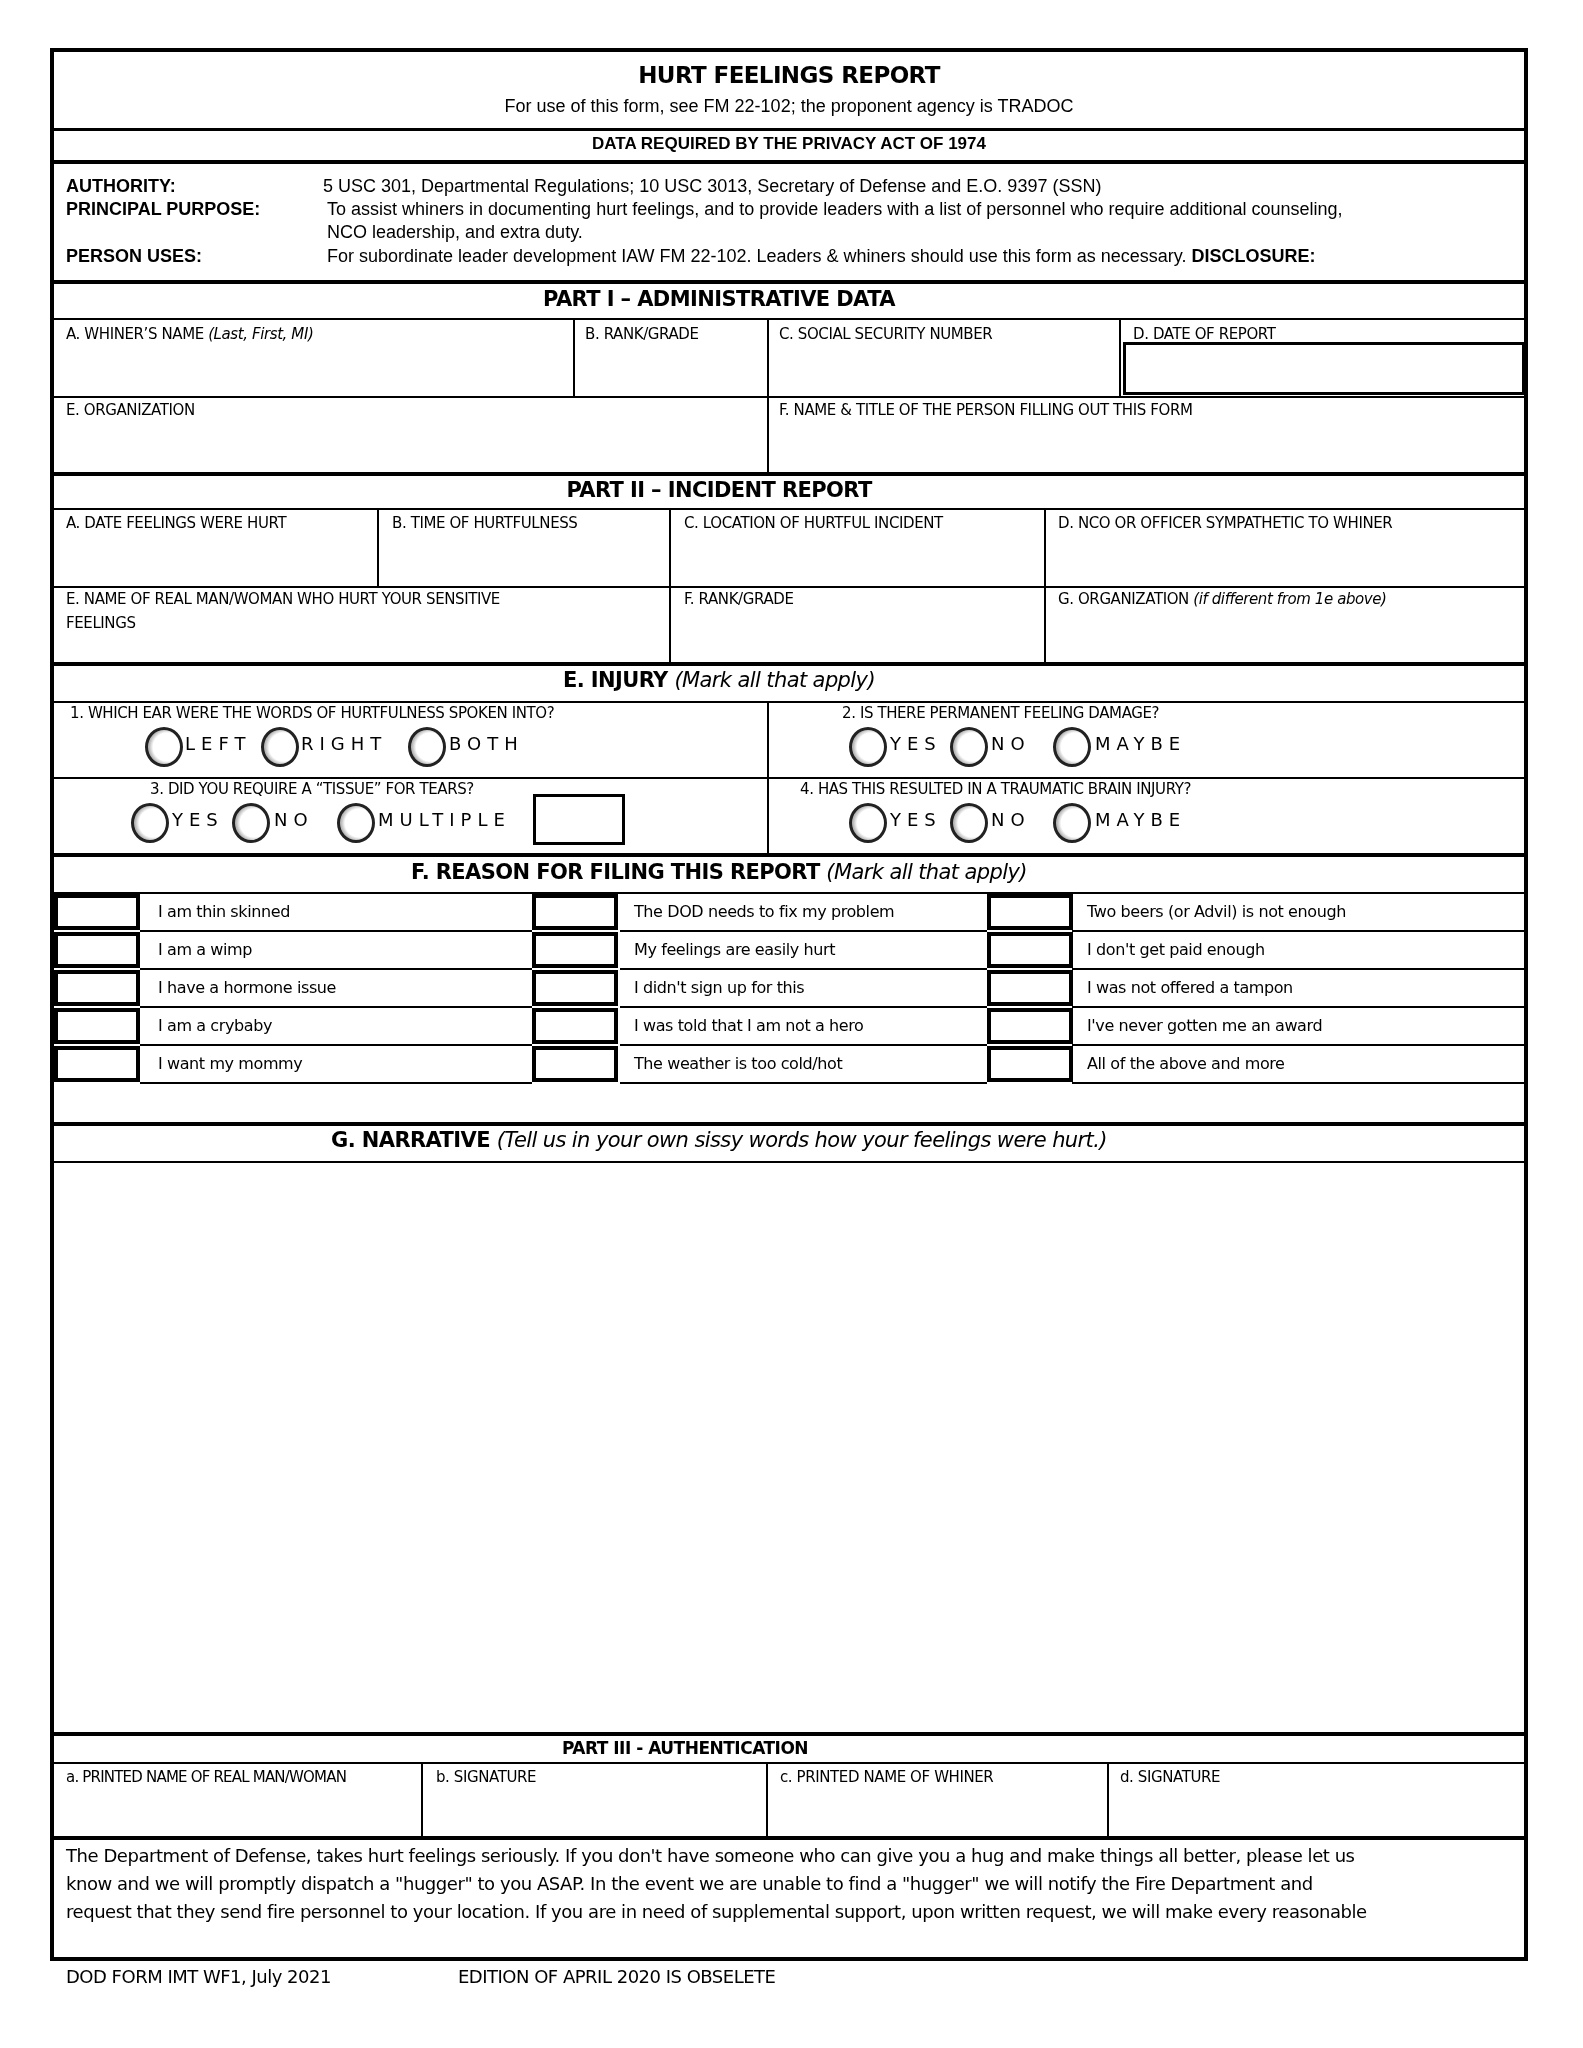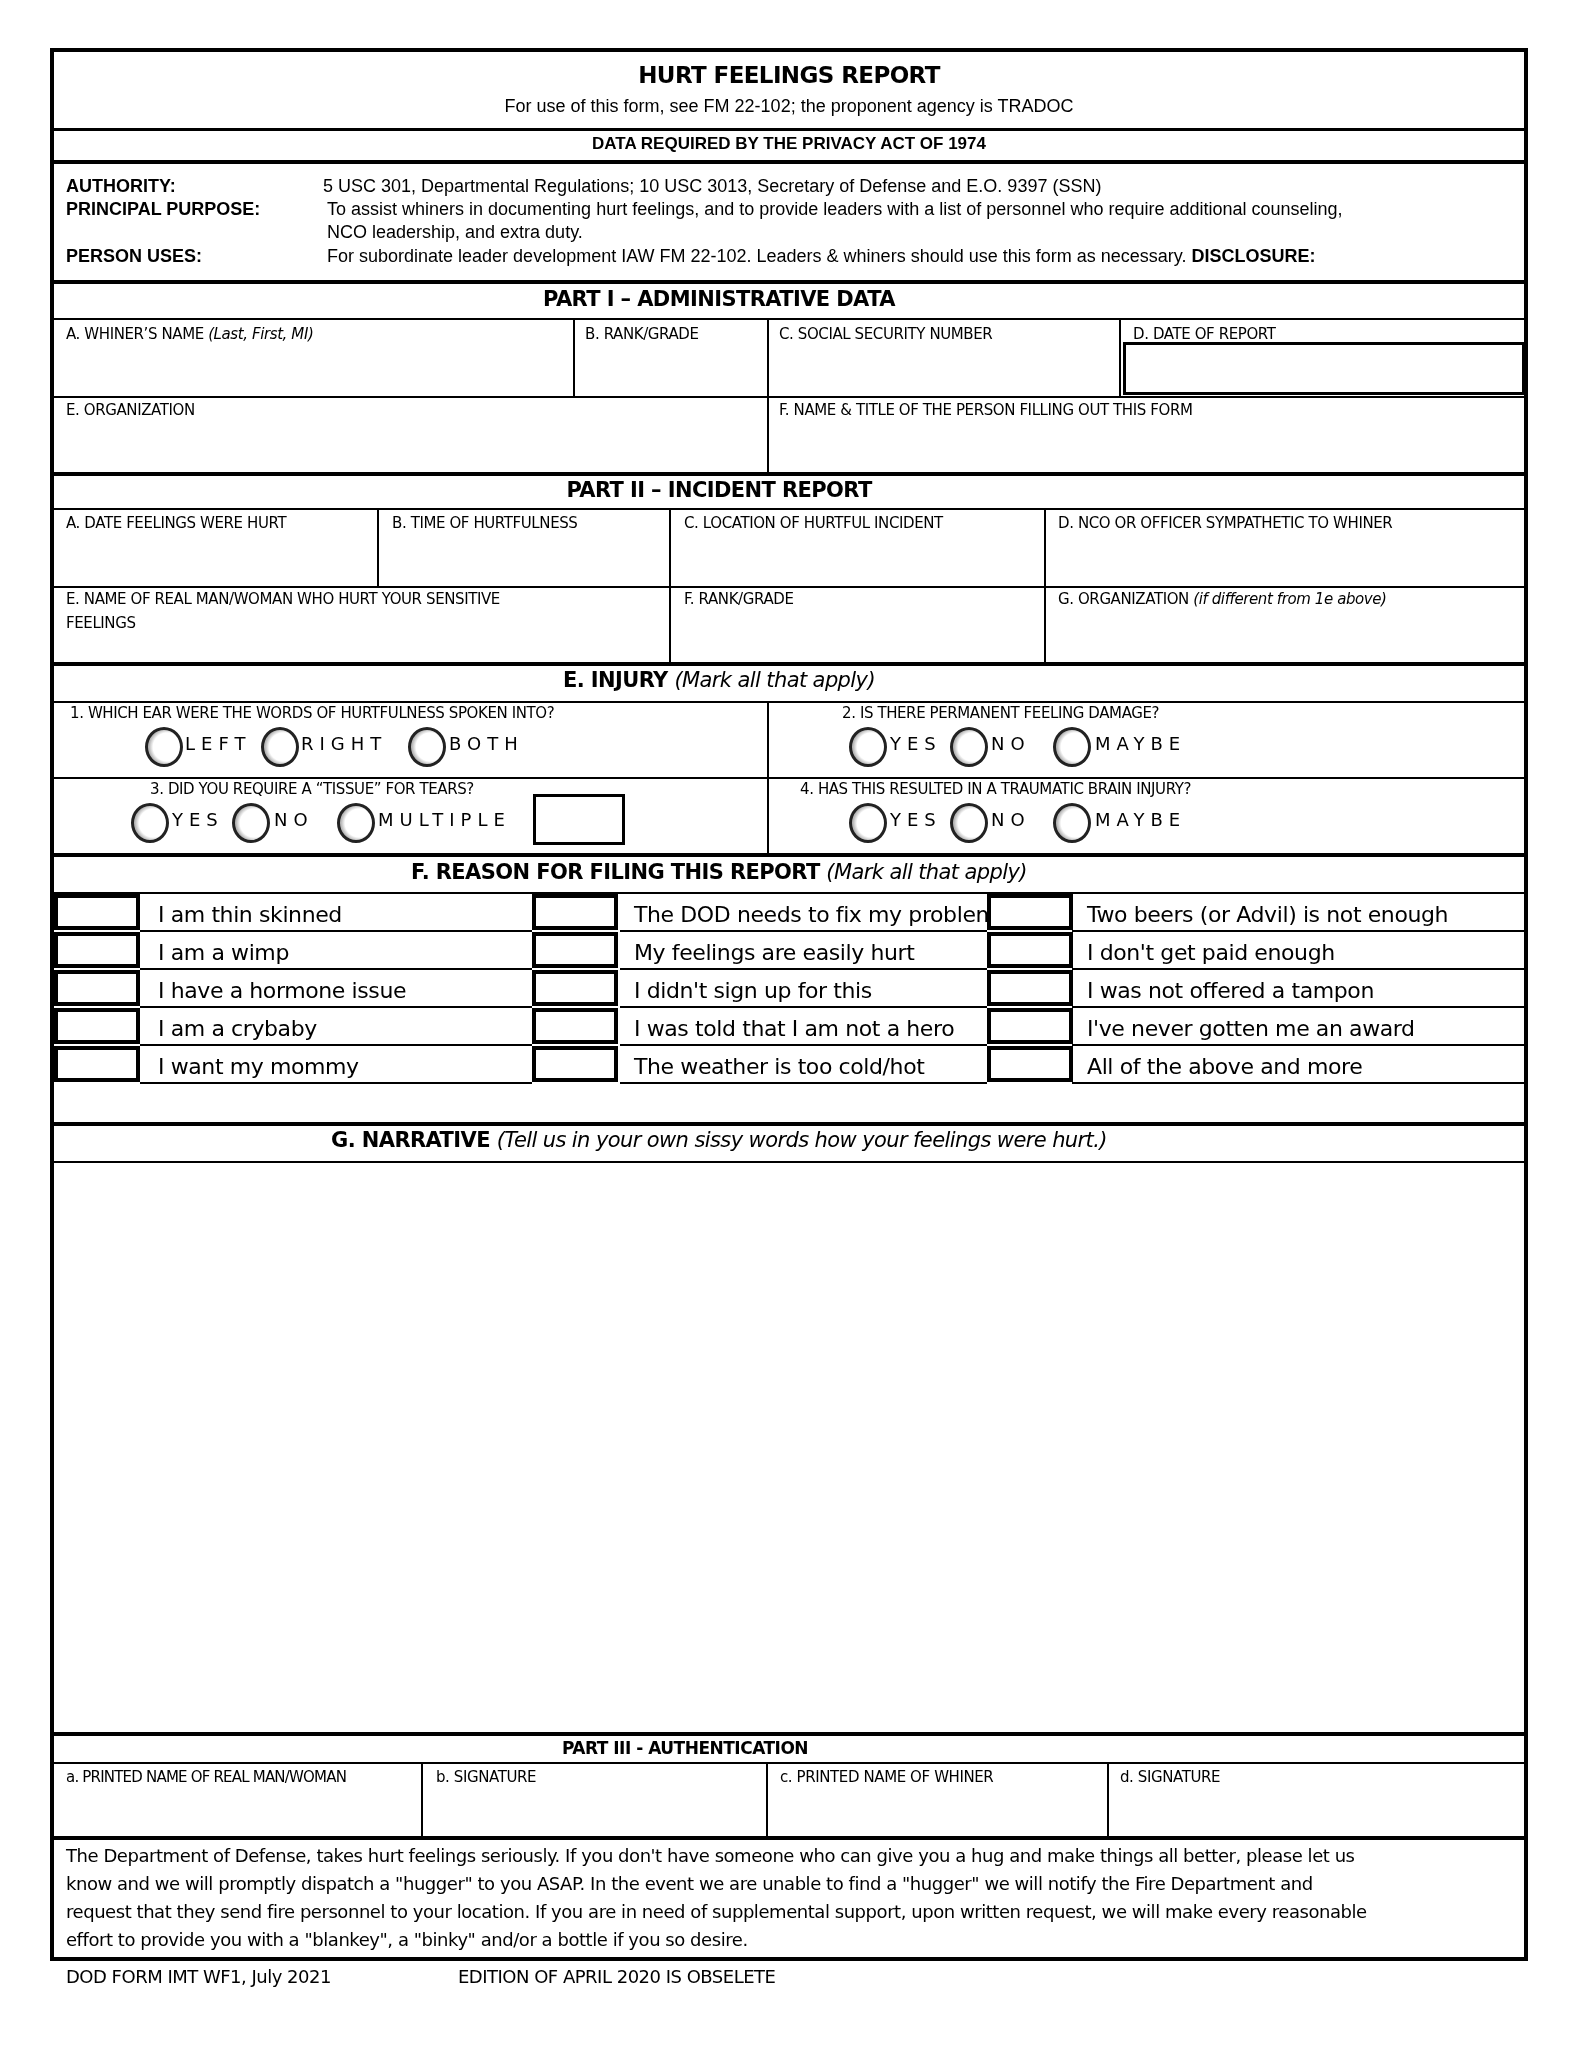--- a/index.html
+++ b/index.html
@@ -7,21 +7,21 @@
   .abs{position:absolute;}
   .frame{position:absolute;left:50px;top:48px;width:1478px;height:1913px;border:4px solid #000;box-sizing:border-box;}
   .hline{position:absolute;background:#000;}
   .vline{position:absolute;background:#000;}
   .lbl{position:absolute;font-family:"DejaVu Sans",sans-serif;font-size:15px;letter-spacing:-0.4px;white-space:nowrap;}
   .sec{position:absolute;left:54px;width:1330px;text-align:center;font-family:"DejaVu Sans",sans-serif;font-weight:bold;font-size:21px;letter-spacing:-0.6px;white-space:nowrap;}
   .sec i{font-weight:normal;font-style:italic;}
   .radio{position:absolute;width:38px;height:40px;border:3px solid #222;border-radius:50%;box-sizing:border-box;background:radial-gradient(circle at 60% 50%,#fff 55%,#bbb 70%,#888 100%);cursor:pointer;}
   .rlabel{position:absolute;font-family:"DejaVu Sans",sans-serif;font-size:18px;letter-spacing:6px;white-space:nowrap;}
   .cb{position:absolute;width:86px;height:36px;border:4px solid #000;box-sizing:border-box;background:#fff;cursor:pointer;}
-  .reason{position:absolute;font-family:"DejaVu Sans",sans-serif;font-size:22px;letter-spacing:-0.4px;white-space:nowrap;}
+  .reason{position:absolute;font-family:"DejaVu Sans",sans-serif;font-size:16px;letter-spacing:-0.4px;white-space:nowrap;}
   .field{position:absolute;border:none;background:transparent;outline:none;font-family:"Liberation Sans",sans-serif;font-size:16px;}
 </style>
 </head>
 <body>
 
 <div class="frame"></div>
 
 <div class="abs" style="left:54px;width:1470px;top:62px;text-align:center;font-family:'DejaVu Sans',sans-serif;font-weight:bold;font-size:23px;letter-spacing:-0.6px;">HURT FEELINGS REPORT</div>
 <div class="abs" style="left:54px;width:1470px;top:96px;text-align:center;font-size:18px;">For use of this form, see FM 22-102; the proponent agency is TRADOC</div>
 <div class="hline" style="left:54px;width:1470px;top:128px;height:3px;"></div>
@@ -211,17 +211,16 @@
 <div class="lbl" style="left:780px;top:1768px;">c. PRINTED NAME OF WHINER</div>
 <input class="field" style="left: 772px; top: 1792px; width: 330px; height: 40px;">
 <div class="lbl" style="left:1120px;top:1768px;">d. SIGNATURE</div>
 <input class="field" style="left: 1114px; top: 1792px; width: 404px; height: 40px;">
 <div class="hline" style="left:54px;width:1470px;top:1836px;height:4px;"></div>
 
 <div class="abs" style="left:66px;top:1842px;font-family:'DejaVu Sans',sans-serif;font-size:18px;line-height:28px;letter-spacing:-0.45px;white-space:nowrap;">
   <div>The Department of Defense, takes hurt feelings seriously.  If you don't have someone who can give you a hug and make things all better, please let us</div>
   <div>know and we will promptly dispatch a "hugger" to you ASAP.  In the event we are unable to find a "hugger" we will notify the Fire Department and</div>
   <div>request that they send fire personnel to your location.  If you are in need of supplemental support, upon written request, we will make every reasonable</div>
-  <div>effort to provide you with a "blankey", a "binky" and/or a bottle if you so desire.</div>
 </div>
 
 <div class="abs" style="left:66px;top:1966px;font-family:'DejaVu Sans',sans-serif;font-size:18px;letter-spacing:-0.5px;">DOD FORM IMT WF1, July 2021</div>
 <div class="abs" style="left:458px;top:1966px;font-family:'DejaVu Sans',sans-serif;font-size:18px;letter-spacing:-0.5px;">EDITION OF APRIL 2020 IS OBSELETE</div>
 
 </body></html>

